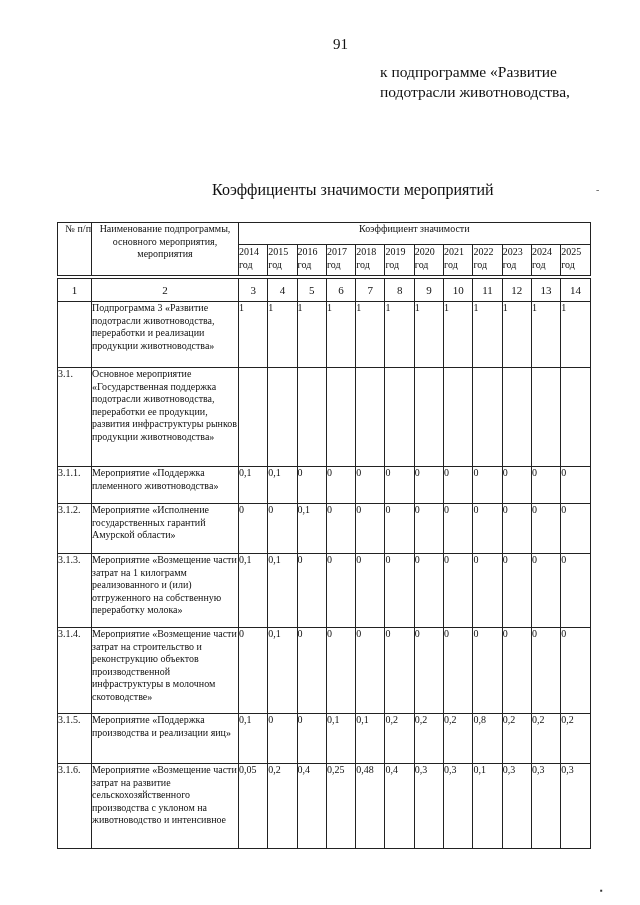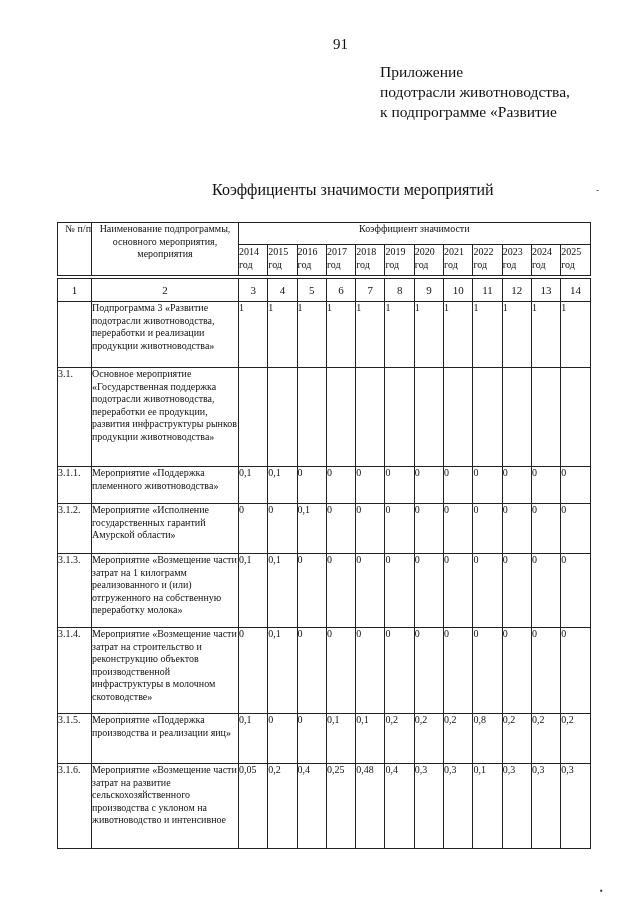--- a/index.html
+++ b/index.html
@@ -38,23 +38,22 @@
     td.num { padding: 5px 0 0 3px; }
     td.name { padding: 4px 3px 3px 4px; line-height: 12.6px; }
     td.val { padding: 5px 0 0 3px; }
   </style>
 </head>
 <body>
 
 <div class="page-number">91</div>
 
 <div class="appendix">
-  <div>Приложение</div>
+  <div>к подпрограмме «Развитие</div>
   <div>подотрасли животноводства,</div>
-  <div>к подпрограмме «Развитие</div>
 </div>
 
 <div class="doc-title">Коэффициенты значимости мероприятий</div>
 <div class="dash-mark">-</div>
 <div class="corner-mark">▪</div>
 
 <table class="coef">
   <colgroup>
     <col class="c-num">
       <col class="c-name">

